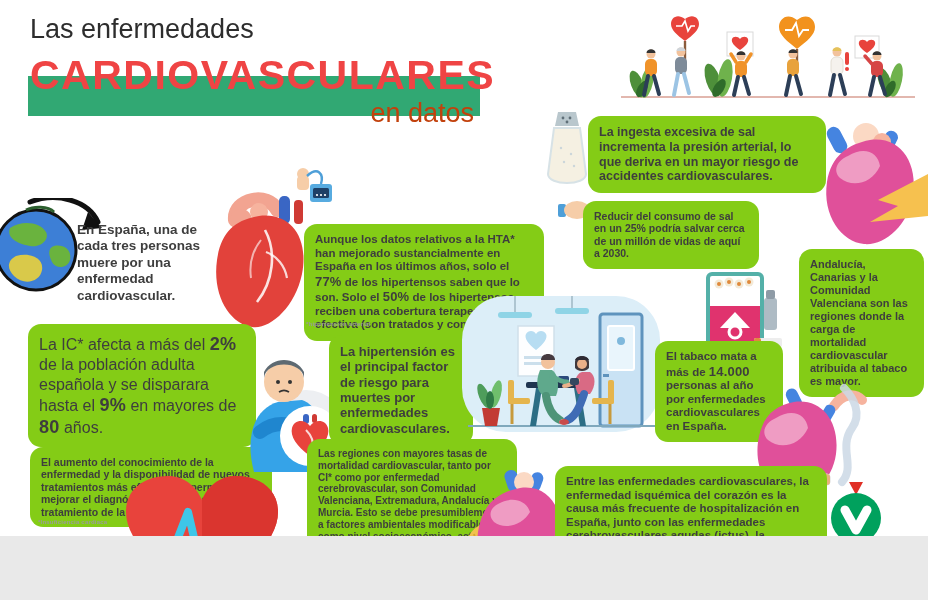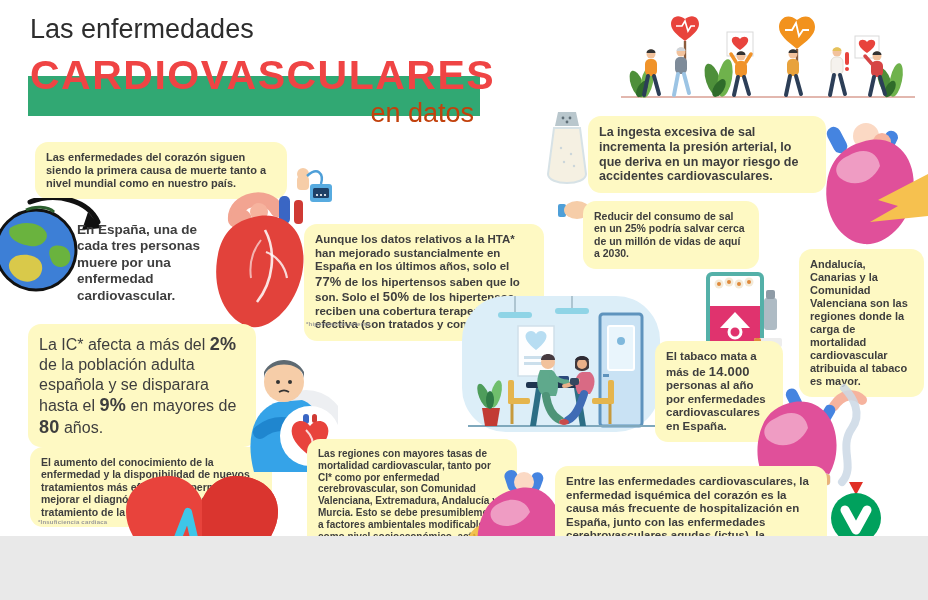--- a/index.html
+++ b/index.html
@@ -2,21 +2,21 @@
 <html><head>
 <meta charset="utf-8">
 <style>
   html,body{margin:0;padding:0;background:#e9e9e9;}
   #stage{
     position:relative;width:928px;height:536px;background:#ffffff;overflow:hidden;
     font-family:"Liberation Sans","DejaVu Sans",sans-serif;color:#3e3e3e;
   }
   .abs{position:absolute;}
   .box{
-    position:absolute;background:#fef9c3;border-radius:13px;padding:9px 11px;
+    position:absolute;background:#84cc16;border-radius:13px;padding:9px 11px;
     color:#3e3e3e;font-weight:700;line-height:1.18;box-sizing:border-box;
   }
   .box strong{font-size:1.13em;letter-spacing:.2px;}
   .light{font-weight:400;}
   .light strong{font-weight:700;}
   .fn{position:absolute;color:#9a9a9a;font-size:6px;font-weight:700;letter-spacing:.2px;}
   #title1{left:30px;top:14px;font-size:27px;font-weight:400;color:#2d2d2d;}
   #green-band{left:28px;top:76px;width:452px;height:40px;background:#31a873;}
   #title2{left:30px;top:52px;font-size:41px;font-weight:700;letter-spacing:1.5px;color:#ef4444;}
   #subtitle{left:276px;top:98px;width:198px;font-size:27px;color:#c2410c;text-align:right;}
@@ -42,21 +42,20 @@
 </head>
 <body>
 
 <div id="stage">
 
   <div id="title1" class="abs">Las enfermedades</div>
   <div id="green-band" class="abs"></div>
   <div id="title2" class="abs">CARDIOVASCULARES</div>
   <div id="subtitle" class="abs">en datos</div>
 
-  <div id="boxA" class="box">Las enfermedades del corazón siguen siendo la primera causa de muerte tanto a nivel mundial como en nuestro país.</div>
 
   <svg class="abs" style="left:-4px;top:198px" width="118" height="96" viewBox="0 0 118 96">
     <circle cx="40" cy="52" r="40" fill="#3d7fd6" stroke="#111" stroke-width="3"></circle>
     <path d="M14 30 C26 22 44 24 50 34 C54 42 44 50 34 48 C22 46 10 40 14 30 Z" fill="#6ab33e"></path>
     <path d="M20 58 C34 54 48 60 46 72 C44 84 28 88 18 78 C10 70 12 62 20 58 Z" fill="#d9c94a"></path>
     <path d="M58 48 C68 46 76 52 74 62 C72 70 60 72 56 64 C52 56 52 50 58 48 Z" fill="#6ab33e"></path>
     <path d="M30 12 C38 8 52 8 58 14" stroke="#2c5f2e" stroke-width="3" fill="none"></path>
     <path d="M34 4 C60 -6 92 2 102 24" stroke="#111" stroke-width="5" fill="none" stroke-linecap="round"></path>
     <path d="M92 14 L106 30 L86 32 Z" fill="#111"></path>
   </svg>
@@ -105,20 +104,21 @@
     <rect x="3" y="12" width="12" height="14" rx="4" fill="#f6cda8"></rect>
     <path d="M13 12 C24 2 30 10 27 20" stroke="#4e9fd8" stroke-width="2.4" fill="none"></path>
     <rect x="16" y="20" width="22" height="18" rx="3" fill="#57abe0"></rect>
     <rect x="19" y="24" width="16" height="10" rx="1.5" fill="#1d3f66"></rect>
     <circle cx="23" cy="31" r="1.1" fill="#fff"></circle>
       <circle cx="27" cy="31" r="1.1" fill="#fff"></circle>
       <circle cx="31" cy="31" r="1.1" fill="#fff"></circle>
   </svg>
   <div id="boxE" class="box"><span>Aunque los datos relativos a la HTA* han mejorado sustancialmente en España en los últimos años, solo el </span><strong>77%</strong><span> de los hipertensos saben que lo son. Solo el </span><strong>50%</strong><span> de los hipertensos reciben una cobertura terapeútica efectiva (son tratados y controlados).</span></div>
   <div id="fnHTA" class="fn">*hipertensión arterial</div>
+  <div id="boxF" class="box">La hipertensión es el principal factor de riesgo para muertes por enfermedades cardiovasculares.</div>
   <div id="boxG" class="box">Las regiones con mayores tasas de mortalidad cardiovascular, tanto por CI* como por enfermedad cerebrovascular, son Comunidad Valenciana, Extremadura, Andalucía y Murcia. Esto se debe presumiblemente a factores ambientales modificables, como nivel socioeconómico, actividad física y factores dietéticos, lo que enfatiza el potencial de prevención alcanzable.</div>
   <div id="fnCI" class="fn">*cardiopatía isquémica</div>
 
   <svg class="abs" style="left:460px;top:286px" width="204" height="156" viewBox="0 0 204 156">
     <rect x="2" y="10" width="198" height="136" rx="44" fill="#dceef8"></rect>
     <line x1="55" y1="10" x2="55" y2="26" stroke="#9fb7c4" stroke-width="1.5"></line>
     <rect x="38" y="26" width="34" height="6" rx="3" fill="#8fd4e6"></rect>
     <line x1="112" y1="10" x2="112" y2="22" stroke="#9fb7c4" stroke-width="1.5"></line>
     <rect x="95" y="22" width="34" height="6" rx="3" fill="#8fd4e6"></rect>
     <rect x="58" y="40" width="36" height="50" fill="#fdfeff" stroke="#cfe0ea" stroke-width="1.5"></rect>

